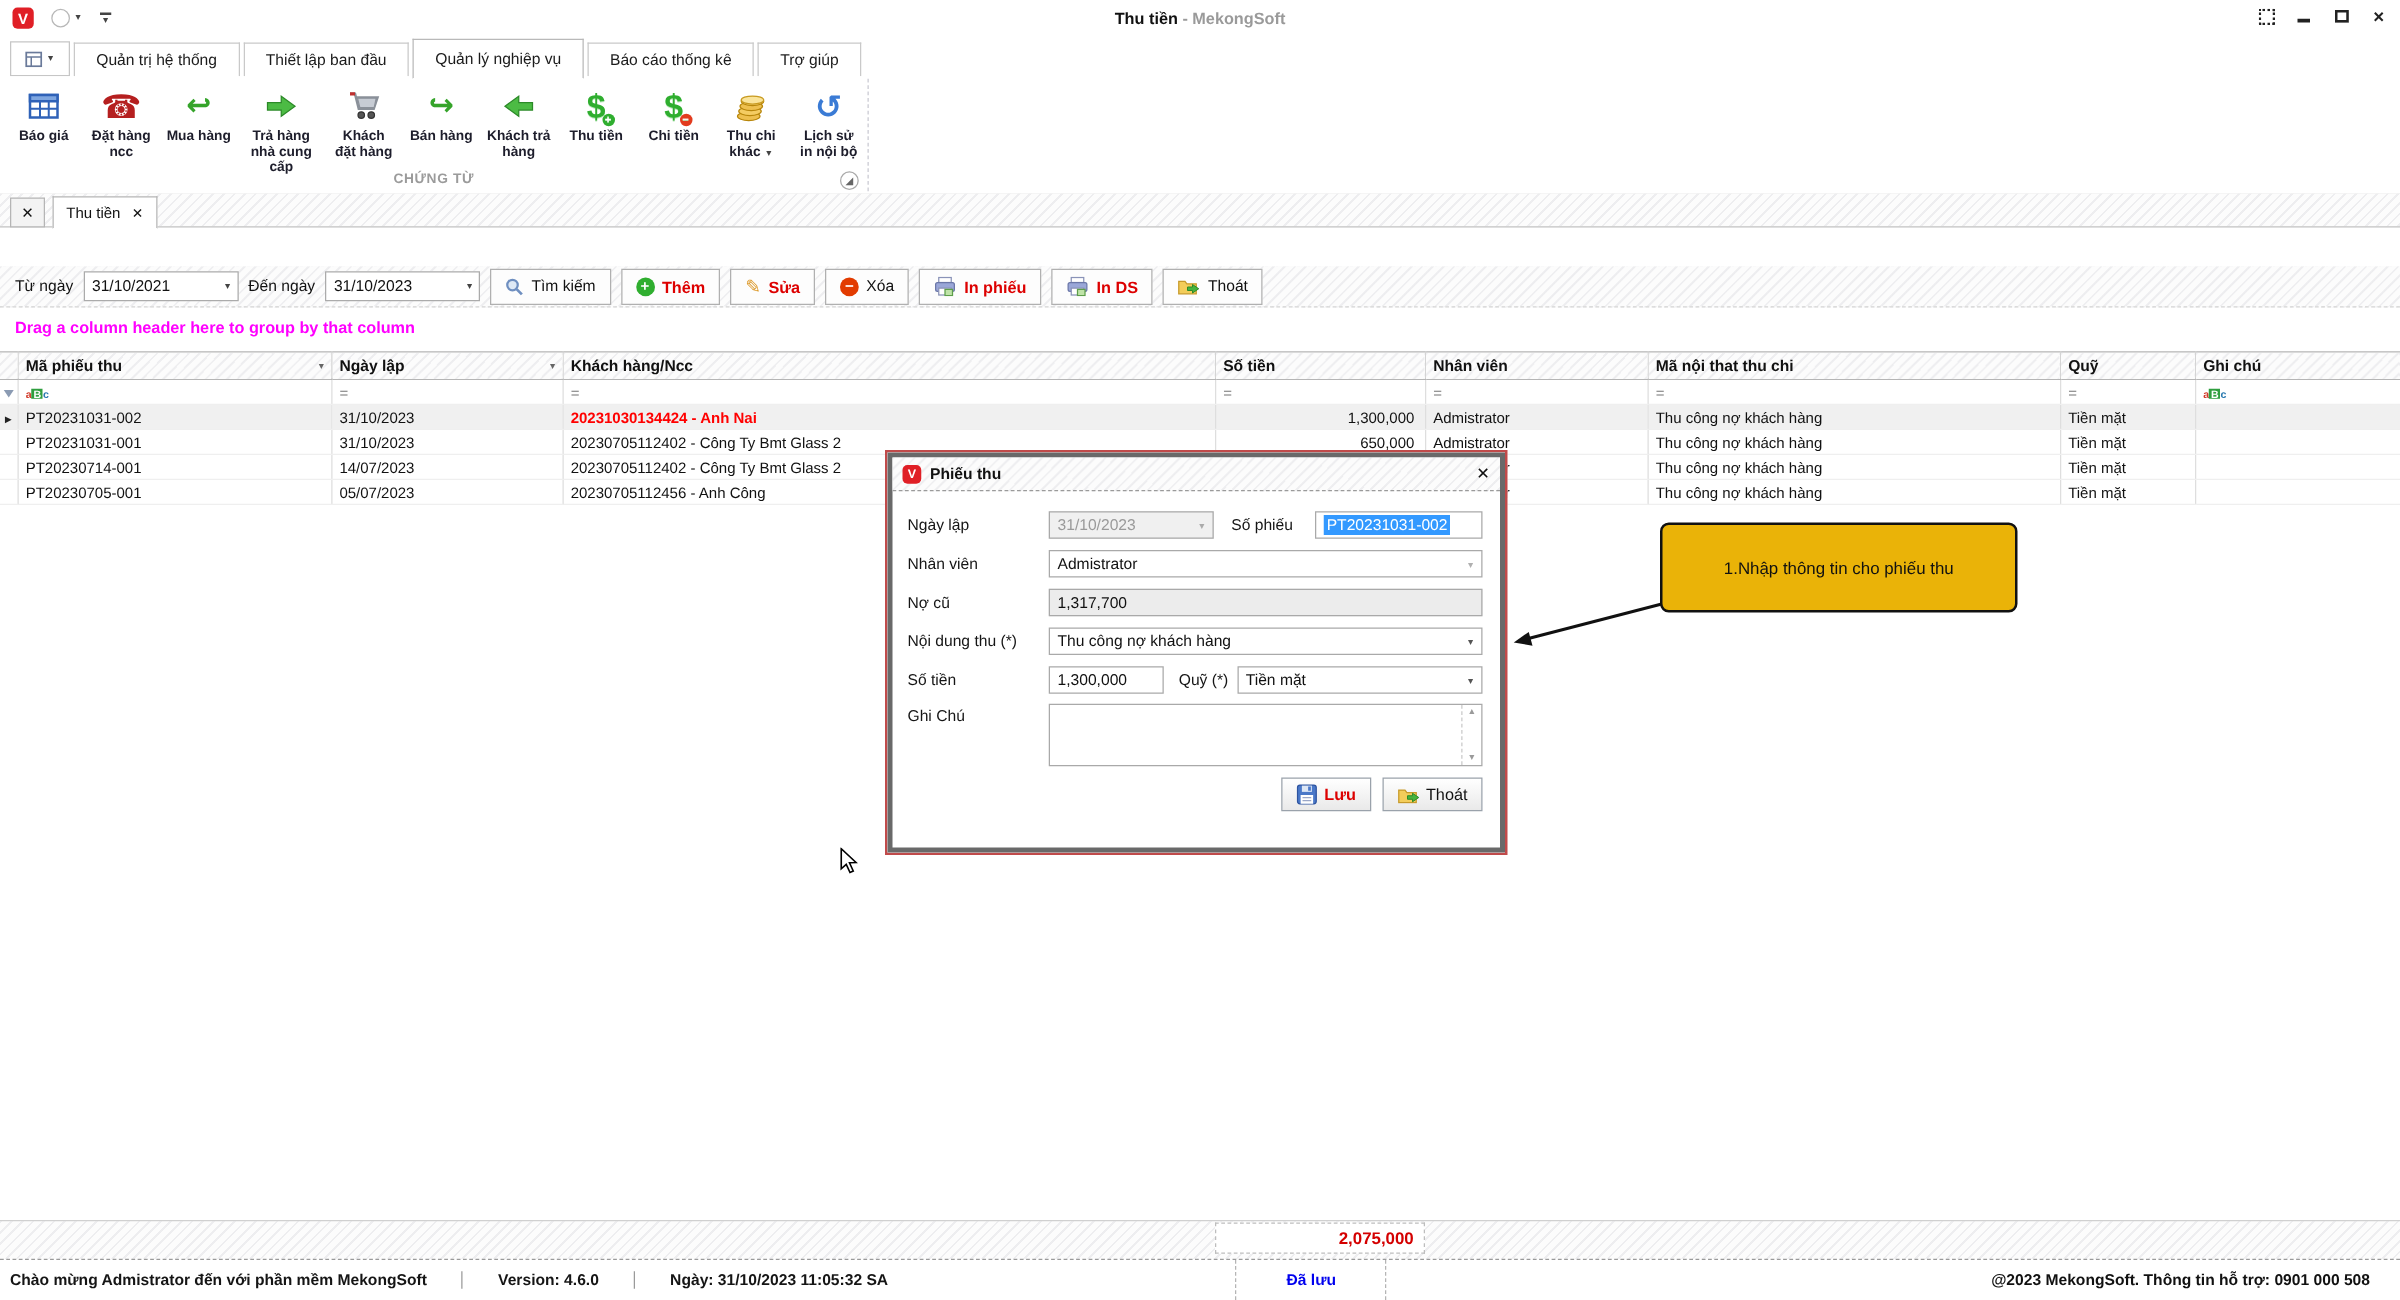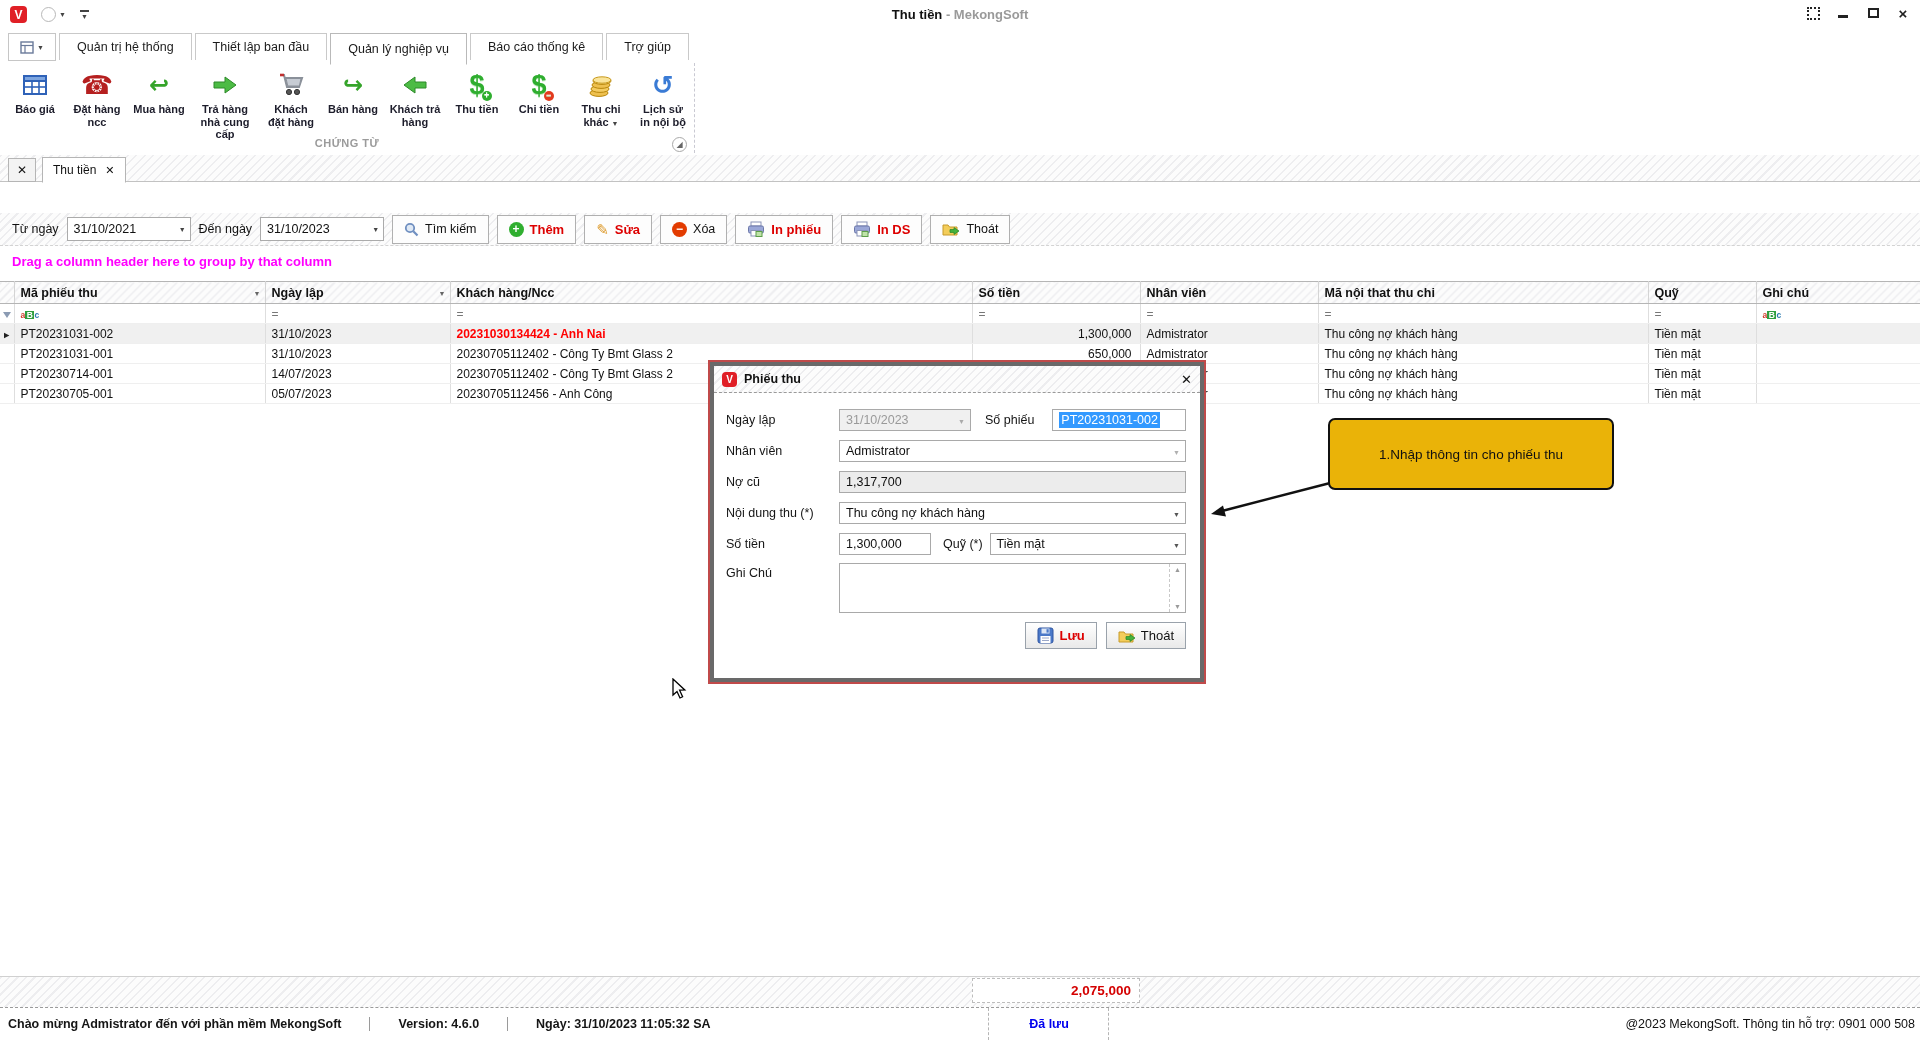--- a/index.html
+++ b/index.html
@@ -20,21 +20,21 @@
   #title-text .t2{color:#9a9a9a;font-weight:bold}
   #wincontrols{position:absolute;right:10px;top:6px;display:flex;gap:16px;align-items:center}
   .wc{width:14px;height:14px;display:flex;align-items:center;justify-content:center;color:#222}
   .ic-exp{width:9px;height:9px;border:2px dotted #222;border-radius:1px}
   .ic-min{width:10px;height:3px;background:#222;margin-top:7px}
   .ic-res{position:relative;width:11px;height:10px}
   .ic-res::before{content:"";position:absolute;left:0;bottom:0;width:7px;height:6px;border:2px solid #222}
   .ic-res::after{content:"";position:absolute;right:0;top:0;width:7px;height:6px;border:2px solid #222;background:#fff}
   .ic-x{font-size:15px;font-weight:bold;line-height:1}
   
-  #ribbon-tabs{position:absolute;top:33px;left:0;width:1920px;height:28px;display:flex;align-items:flex-start}
+  #ribbon-tabs{position:absolute;top:33px;left:0;width:1920px;height:28px;display:flex;align-items:center}
   #app-menu-btn{width:46px;height:26px;margin-left:8px;border:1px solid #c6c6c6;background:#fff;
     display:flex;align-items:center;justify-content:center;gap:3px}
   .rtab{height:26px;margin-left:3px;padding:0 17px;border:1px solid #c9c9c9;border-bottom:none;background:#fff;
     display:flex;align-items:center;font-size:12.5px;color:#1b1b1b}
   .rtab.active{height:30px;border:1px solid #b9b9b9;border-bottom:1px solid #fff;position:relative;z-index:2}
   
   #ribbon-body{position:absolute;top:61px;left:0;width:1920px;height:94px;background:#fff;border-bottom:1px solid #cfcfcf}
   #ribbon-group{position:absolute;left:0;top:0;width:694px;height:93px}
   #ribbon-buttons{position:absolute;left:4px;top:4px;display:flex;align-items:flex-start}
   .rb-btn{display:flex;flex-direction:column;align-items:center;padding:2px 5px;min-width:52px}
@@ -106,22 +106,22 @@
   
   #status-sep{position:absolute;top:1007px;left:0;width:1920px;border-top:1px dashed #9a9a9a}
   #statusbar{position:absolute;top:1008px;left:0;width:1920px;height:32px;background:#fff}
   #status-left{position:absolute;left:8px;top:0;height:32px;display:flex;align-items:center;gap:28px}
   #status-left .seg{font-size:12.5px;font-weight:bold;color:#151515}
   #status-left .vsep{width:1px;height:14px;background:#9a9a9a}
   .status-date{color:#e00000}
   #saved-wrap{position:absolute;left:988px;top:0;height:32px;display:flex;align-items:center}
   #saved-wrap .dashv{width:1px;height:32px;border-left:1px dashed #b5b5b5}
   #saved-label{width:118px;text-align:center;color:#0000ee;font-weight:bold;font-size:12.5px}
-  #status-right{position:absolute;right:5px;top:0;height:32px;display:flex;align-items:center;
-    font-weight:normal;font-size:12.5px}
+  #status-right{position:absolute;right:24px;top:0;height:32px;display:flex;align-items:center;
+    font-weight:bold;font-size:12.5px}
   
   #dlg{position:absolute;left:708px;top:360px;width:498px;height:324px;z-index:10;
     border:2px solid #c04a4a;box-sizing:border-box;background:#fff}
   #dlg-gray{position:absolute;inset:0;border:4px solid #696969;box-sizing:border-box;background:#fff}
   #dlg-title{height:26px;border-bottom:1px dashed #9a9a9a;display:flex;align-items:center;padding:0 8px;gap:7px}
   #dlg-title .cap{font-weight:bold;font-size:12.5px}
   #dlg-title .x{margin-left:auto;font-weight:bold;font-size:13px}
   #dlg-body{padding:8px 14px 0 12px}
   .f-row{display:flex;align-items:center;height:24px;margin-top:7px}
   .f-label{width:113px;flex:none;font-size:12.5px;color:#151515}

